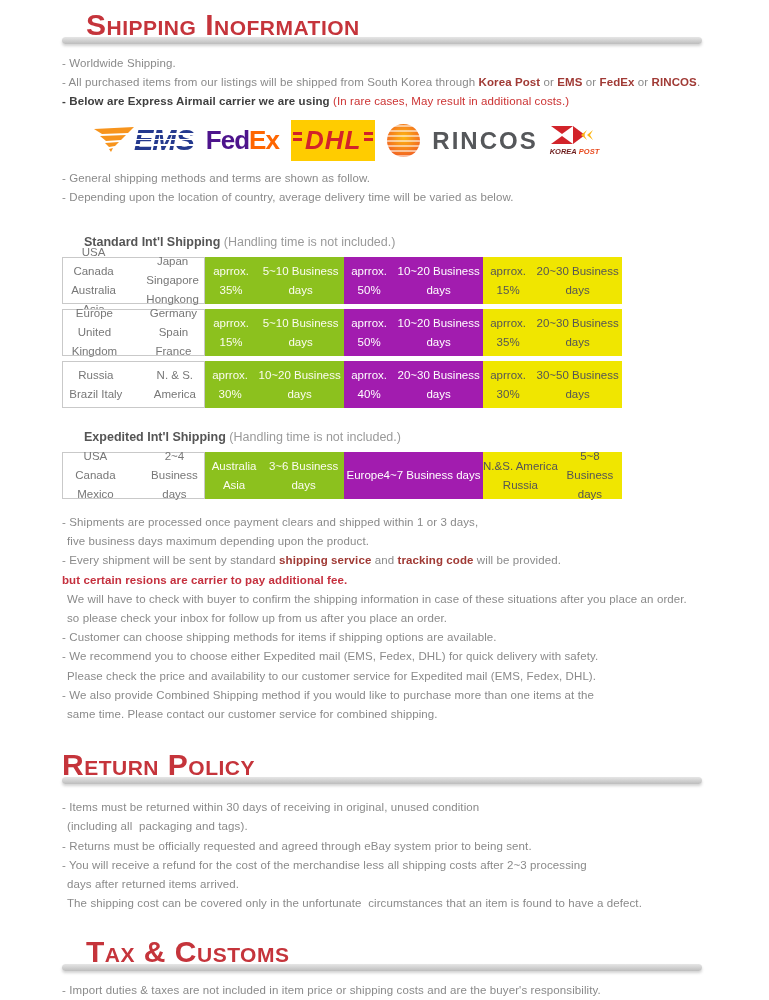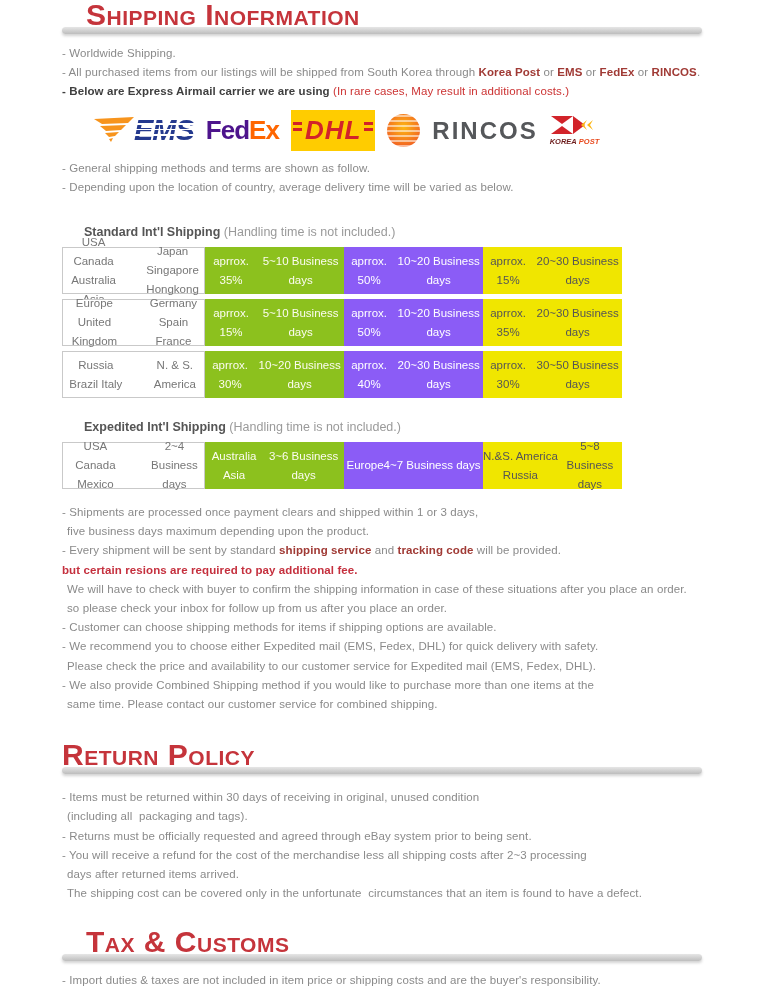--- a/index.html
+++ b/index.html
@@ -1,17 +1,17 @@
 <!DOCTYPE html>
 <html><head>
 <meta charset="utf-8">
 <style>
   html,body{margin:0;padding:0;background:#fff;}
   body{width:769px;height:1000px;font-family:"Liberation Sans",sans-serif;overflow:hidden;}
-  .content{width:640px;margin-left:62px;}
+  .content{width:640px;margin-left:62px;padding-top:10px;}
 
   
   .sec-title{font-variant:small-caps;font-weight:bold;color:#C5343B;font-size:30px;
              letter-spacing:.5px;line-height:30px;}
   .bar{height:7px;background:linear-gradient(180deg,#E6E6E6,#BDBDBD);border-radius:4px;
        box-shadow:0 2px 3px rgba(0,0,0,.18);}
   .shipping-head .sec-title{margin-left:24px;margin-bottom:-3px;}
   .return-head{margin-top:26px;}
   .return-head .sec-title{text-align:left;padding-right:48px;margin-bottom:-3px;}
   .tax-head{margin-top:24px;}
@@ -56,21 +56,21 @@
   .table-heading .note{color:#9A9A9A;font-weight:normal;}
   .std-block{margin-top:28px;}
   .exp-block{margin-top:22px;}
   .t-row{display:flex;margin-bottom:5px;}
   .t-label{width:141px;height:45px;border:1px solid #C9C9C9;background:#fff;color:#777;
            display:flex;justify-content:center;align-items:center;
            font-size:11.5px;line-height:19px;text-align:center;gap:17px;}
   .t-cell{width:139px;height:47px;display:flex;flex-direction:row;justify-content:center;
           align-items:center;font-size:11.5px;line-height:19px;text-align:center;}
   .t-cell.green{background:#8CC11E;color:#FCFCF0;}
-  .t-cell.blue{background:#8b5cf6;color:#FFFFFF;}
+  .t-cell.blue{background:#a21caf;color:#FFFFFF;}
   .t-cell.yellow{background:#F0E600;color:#555555;}
 </style>
 </head>
 <body>
 
 <div class="content">
 
   <div class="shipping-head">
     <div class="sec-title">Shipping Inofrmation</div>
     <div class="bar"></div>
@@ -194,21 +194,21 @@
             <div>5~8 Business days</div>
           </div>
         </div>
       </div>
   </div>
 
   <div class="blist" style="margin-top:14px">
       <div class="bline"><span class="sg-g">- Shipments are processed once payment clears and shipped within 1 or 3 days,</span></div>
       <div class="bline indent"><span class="sg-g">five business days maximum depending upon the product.</span></div>
       <div class="bline"><span class="sg-g">- Every shipment will be sent by standard </span><span class="sg-m">shipping service</span><span class="sg-g"> and </span><span class="sg-m">tracking code</span><span class="sg-g"> will be provided.</span></div>
-      <div class="bline"><span class="sg-rb">but certain resions are required to pay additional fee.</span></div>
+      <div class="bline"><span class="sg-rb">but certain resions are carrier to pay additional fee.</span></div>
       <div class="bline indent"><span class="sg-g">We will have to check with buyer to confirm the shipping information in case of these situations after you place an order.</span></div>
       <div class="bline indent"><span class="sg-g">so please check your inbox for follow up from us after you place an order.</span></div>
       <div class="bline"><span class="sg-g">- Customer can choose shipping methods for items if shipping options are available.</span></div>
       <div class="bline"><span class="sg-g">- We recommend you to choose either Expedited mail (EMS, Fedex, DHL) for quick delivery with safety.</span></div>
       <div class="bline indent"><span class="sg-g">Please check the price and availability to our customer service for Expedited mail (EMS, Fedex, DHL).</span></div>
       <div class="bline"><span class="sg-g">- We also provide Combined Shipping method if you would like to purchase more than one items at the</span></div>
       <div class="bline indent"><span class="sg-g">same time. Please contact our customer service for combined shipping.</span></div>
     </div>
 
   <div class="return-head">

